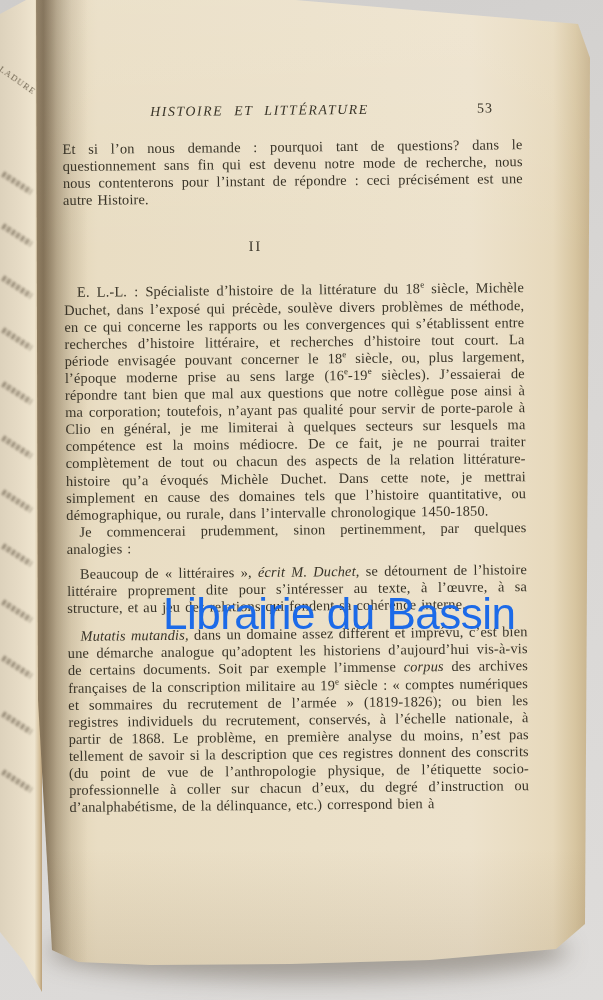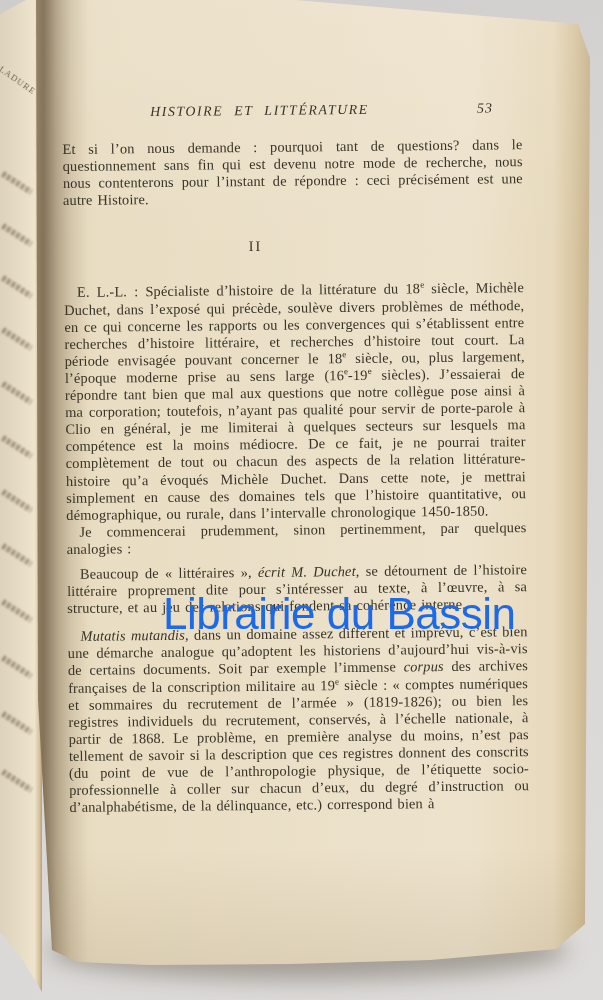--- a/index.html
+++ b/index.html
@@ -60,21 +60,21 @@
     transform:rotate(-0.6deg);transform-origin:left top;
     color:#393428;font-size:14.4px;line-height:17.1px;
     text-align:justify;hyphens:auto;-webkit-hyphens:auto;
     letter-spacing:0.15px;word-spacing:1.2px;
   }
   .running-header{position:relative;height:18px;margin-bottom:19px;}
   .header-title{
     position:absolute;left:88px;top:0;font-style:italic;font-size:13.8px;
     letter-spacing:1.6px;word-spacing:6px;white-space:nowrap;text-indent:0;
   }
-  .page-number{position:absolute;right:29px;top:0;font-size:14px;letter-spacing:1px;font-style:italic;}
+  .page-number{position:absolute;right:29px;top:0;font-size:14px;letter-spacing:1px;}
 
   .para{margin:0;text-indent:13px;}
   .para-opening{text-indent:0;margin-top:0;}
   .para-section{
     text-indent:0;text-align:center;margin-top:31px;margin-bottom:27px;
     transform:translateX(-38px);letter-spacing:2px;
   }
   .para-quote{margin-top:8px;}
   .para-closing{margin-top:11px;}
   .it{font-style:italic;}

